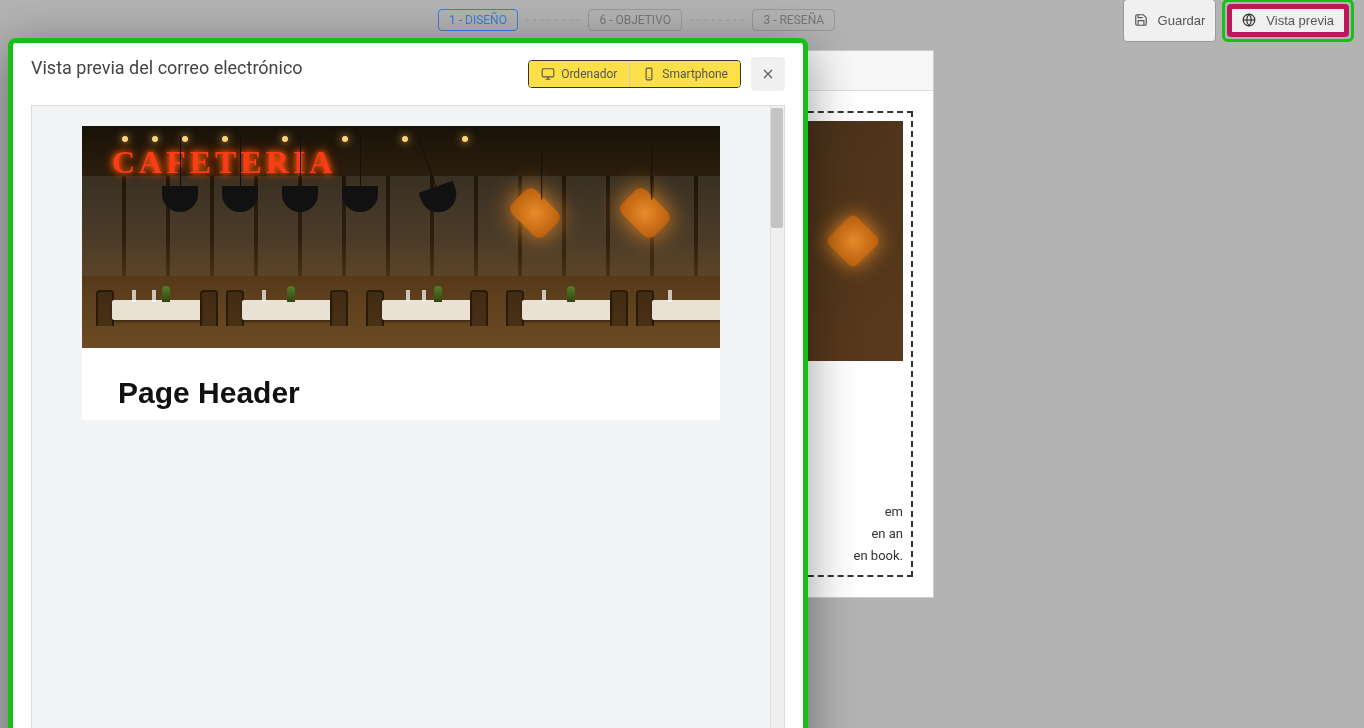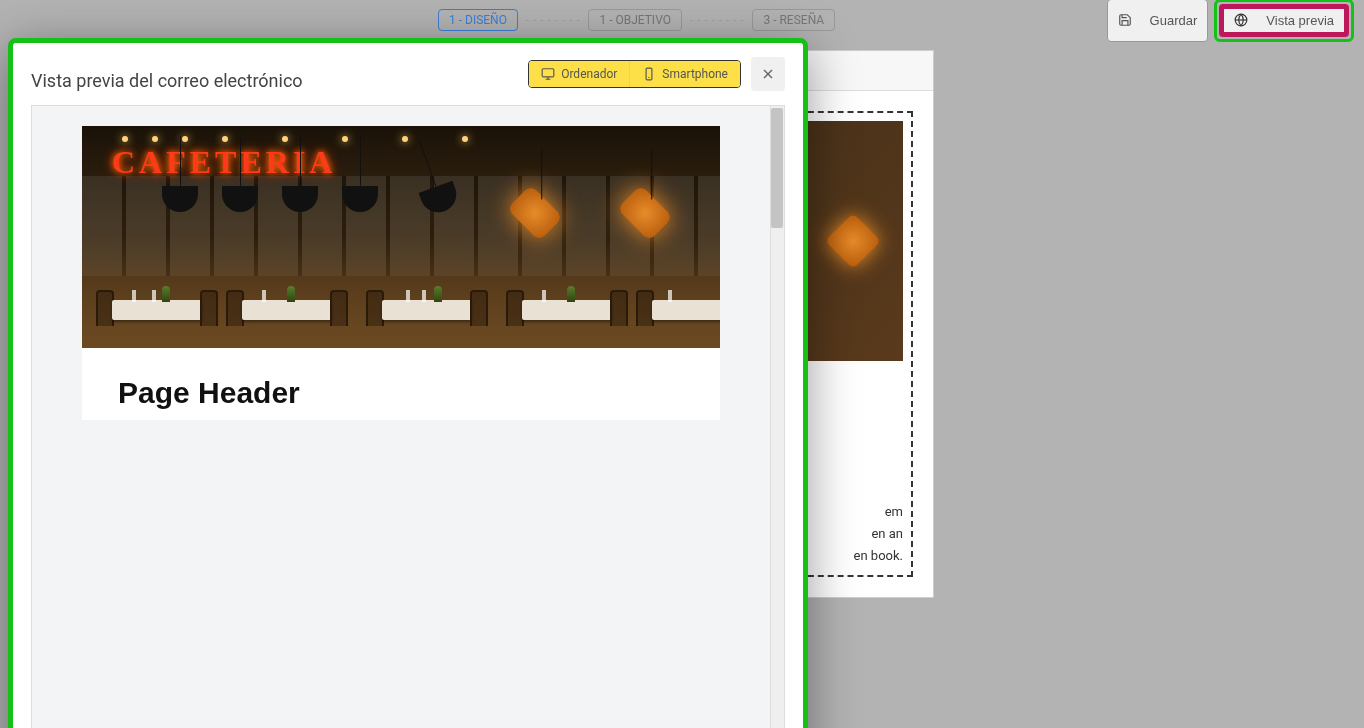--- a/index.html
+++ b/index.html
@@ -5,39 +5,39 @@
     * { box-sizing: border-box; margin: 0; padding: 0; }
     body { font-family: -apple-system, BlinkMacSystemFont, "Segoe UI", Roboto, Helvetica, Arial, sans-serif; background: #b3b3b3; width: 1364px; height: 728px; position: relative; overflow: hidden; }
 
     
     .top-bar { height: 40px; display: flex; align-items: center; justify-content: space-between; padding: 0 8px; }
     .steps { display: flex; align-items: center; gap: 8px; margin-left: 430px; }
     .step { font-size: 12px; padding: 3px 10px; border-radius: 4px; border: 1px solid #999; color: #777; background: transparent; }
     .step.active { border: 1px solid #3a7edb; color: #3a7edb; }
     .step-sep { color: #999; font-size: 10px; letter-spacing: 1px; }
     .top-right { display: flex; gap: 6px; margin-right: 2px; }
-    .btn-top { background: #f0f0f0; border: 1px solid #999; border-radius: 4px; padding: 4px 10px; font-size: 13px; color: #555; display: flex; align-items: center; gap: 18px; cursor: pointer; }
+    .btn-top { background: #f0f0f0; border: 1px solid #999; border-radius: 4px; padding: 4px 10px; font-size: 13px; color: #555; display: flex; align-items: center; gap: 10px; cursor: pointer; }
     .btn-vista-top { border: 3px solid #14c114; border-radius: 6px; padding: 2px; }
     .btn-vista-top .btn-top { border: 5px solid #be185d; }
 
     .icon-svg { width: 14px; height: 14px; display: inline-block; }
 
     
     .bg-editor { position: absolute; top: 50px; left: 440px; right: 430px; background: #fff; border: 1px solid #ccc; }
     .bg-editor-header { height: 40px; border-bottom: 1px solid #ddd; background: #f7f7f7; }
     .bg-editor-body { padding: 20px; }
     .bg-selected-box { border: 2px dashed #333; padding: 8px; }
     .bg-image-strip { height: 240px; background: linear-gradient(135deg, #3a2a18, #5a3a1c); display:flex; justify-content:flex-end; align-items:center; padding-right:30px; position:relative; overflow:hidden;}
     .bg-lamp { width:40px; height:40px; background: radial-gradient(circle, #e88c2a, #b45a0a); transform: rotate(45deg); border-radius:6px; box-shadow: 0 0 20px #e88c2a;}
     .bg-text { margin-top: 140px; font-size: 13px; color: #333; line-height: 1.7; }
 
     
     .modal-wrap { position: absolute; top: 38px; left: 8px; width: 800px; border: 5px solid #14c114; border-radius: 8px; background: #fff; box-shadow: 0 10px 50px rgba(0,0,0,0.4); }
     .modal { background: #fff; border-radius: 4px; padding: 0; }
-    .modal-header { display: flex; align-items: flex-end; justify-content: space-between; padding: 14px 18px 14px 18px; }
+    .modal-header { display: flex; align-items: flex-start; justify-content: space-between; padding: 14px 18px 14px 18px; }
     .modal-title { font-size: 18px; font-weight: 400; color: #444; }
     .modal-header-right { display: flex; align-items: center; gap: 10px; }
     .device-toggle { border: 1px solid #333; border-radius: 4px; display: flex; overflow: hidden; }
     .device-btn { padding: 6px 12px; font-size: 12px; color: #555; background: #fde047; display: flex; align-items: center; gap: 6px; cursor: pointer; }
     .device-btn:first-child { border-right: 1px solid #ccc; }
     .close-btn { width: 34px; height: 34px; background: #f0f0f0; border-radius: 4px; display: flex; align-items: center; justify-content: center; cursor: pointer; font-size: 18px; color: #666; }
 
     .modal-body { padding: 0 18px 6px 18px; }
     .preview-frame { border: 1px solid #ddd; background: #f2f4f6; position: relative; height: 624px; overflow: hidden; }
     .preview-scroll { position: absolute; top: 0; left: 0; right: 14px; bottom: 0; overflow-y: auto; }
@@ -71,21 +71,21 @@
     .btn-link { color: #666; font-size: 14px; cursor: pointer; }
     .btn-primary { background: #2f7ed8; color: #fff; border: 1px solid #2468b3; padding: 8px 16px; border-radius: 4px; font-size: 14px; cursor: pointer; }
   </style>
 </head>
 <body>
 
 <div class="top-bar">
   <div class="steps">
     <span class="step active">1 - DISEÑO</span>
     <span class="step-sep">- - - - - - - -</span>
-    <span class="step">1 - OBJETIVO</span>
+    <span class="step">6 - OBJETIVO</span>
     <span class="step-sep">- - - - - - - -</span>
     <span class="step">3 - RESEÑA</span>
   </div>
   <div class="top-right">
     <button class="btn-top">
       <svg class="icon-svg" viewBox="0 0 24 24" fill="none" stroke="#555" stroke-width="2">
           <path d="M19 21H5a2 2 0 0 1-2-2V5a2 2 0 0 1 2-2h11l5 5v11a2 2 0 0 1-2 2z"></path>
           <polyline points="17 21 17 13 7 13 7 21"></polyline>
           <polyline points="7 3 7 8 15 8"></polyline>
         </svg>

